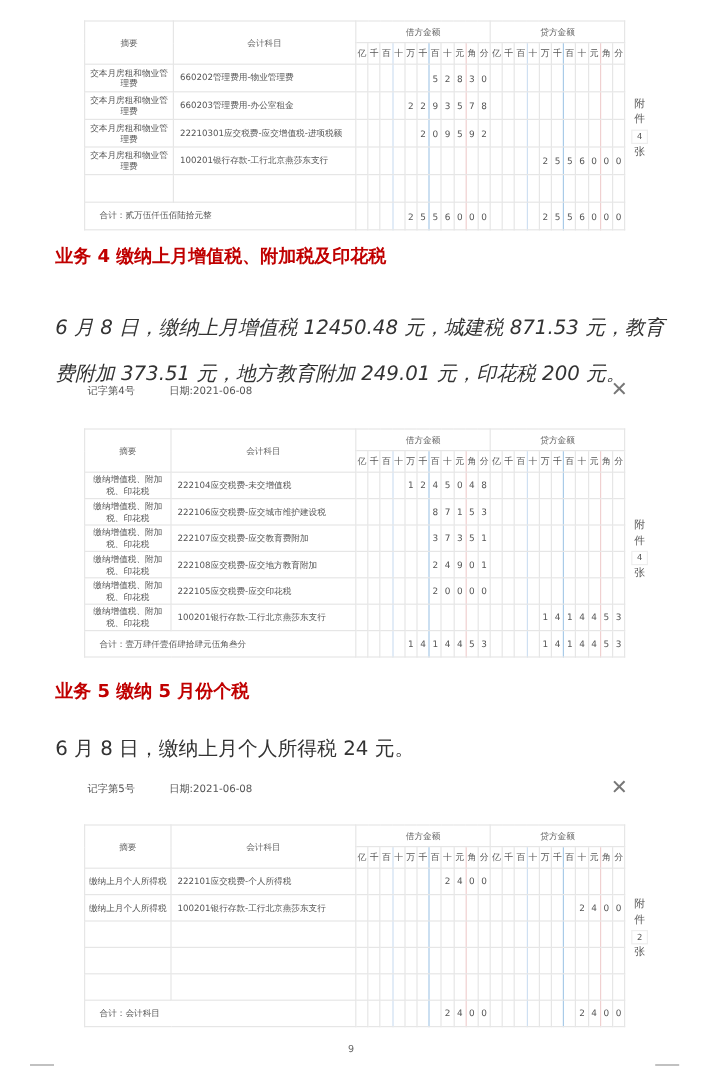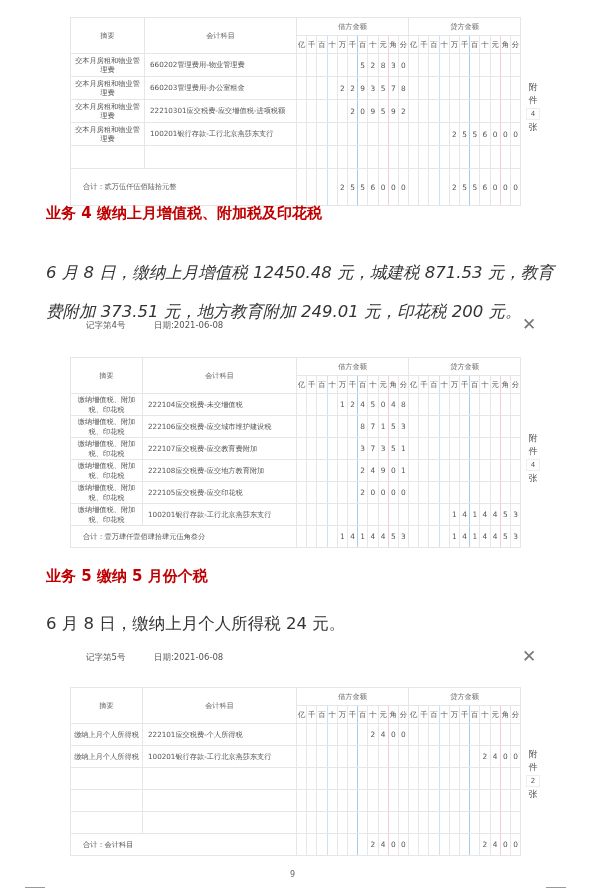--- a/index.html
+++ b/index.html
@@ -1,19 +1,19 @@
 <!DOCTYPE html>
 <html><head>
 <meta charset="utf-8">
 <style>
   html, body { margin:0; padding:0; background:#fff; }
   body { width:600px; height:890px; position:relative; overflow:hidden;
          font-family:"DejaVu Sans","Liberation Sans",sans-serif; color:#333; }
   .voucher { position:absolute; left:70px; width:490px; }
-  .vhead { position:absolute; left:16px; width:460px; height:20px; font-size:8.5px; color:#555; }
+  .vhead { position:absolute; left:3px; width:460px; height:20px; font-size:8.5px; color:#555; }
   .vhead .num { position:absolute; left:0; top:4px; }
   .vhead .date { position:absolute; left:68px; top:4px; }
   .vhead .close { position:absolute; left:436px; top:-2px; font-size:17px; color:#777; cursor:pointer; font-weight:300; }
   table.v { border-collapse:collapse; table-layout:fixed; font-size:7.2px; color:#555; position:absolute; left:0; }
   table.v td, table.v th { border:1px solid #e6e6e6; padding:0; font-weight:normal; overflow:hidden; }
   table.v th { color:#666; height:17px; }
   table.v td.sum { text-align:center; line-height:9.5px; padding:0 1px; }
   table.v td.acct { padding-left:5px; white-space:nowrap; }
   table.v td.total { padding-left:12px; text-align:left; }
   table.v .d { width:9.2px; text-align:center; font-size:7.4px; color:#555; }
@@ -212,21 +212,21 @@
           <td class="d b3"></td>
           <td class="d"></td>
           <td class="d"></td>
           <td class="d b6"></td>
           <td class="d"></td>
           <td class="d"></td>
           <td class="d b9"></td>
           <td class="d"></td>
           <td class="d"></td>
         </tr>
-        <tr style="height:37px">
+        <tr style="height:23px">
       <td colspan="2" class="total">合计：贰万伍仟伍佰陆拾元整</td>
       <td class="d"></td>
           <td class="d"></td>
           <td class="d b3"></td>
           <td class="d"></td>
           <td class="d">2</td>
           <td class="d b6">5</td>
           <td class="d">5</td>
           <td class="d">6</td>
           <td class="d b9">0</td>

